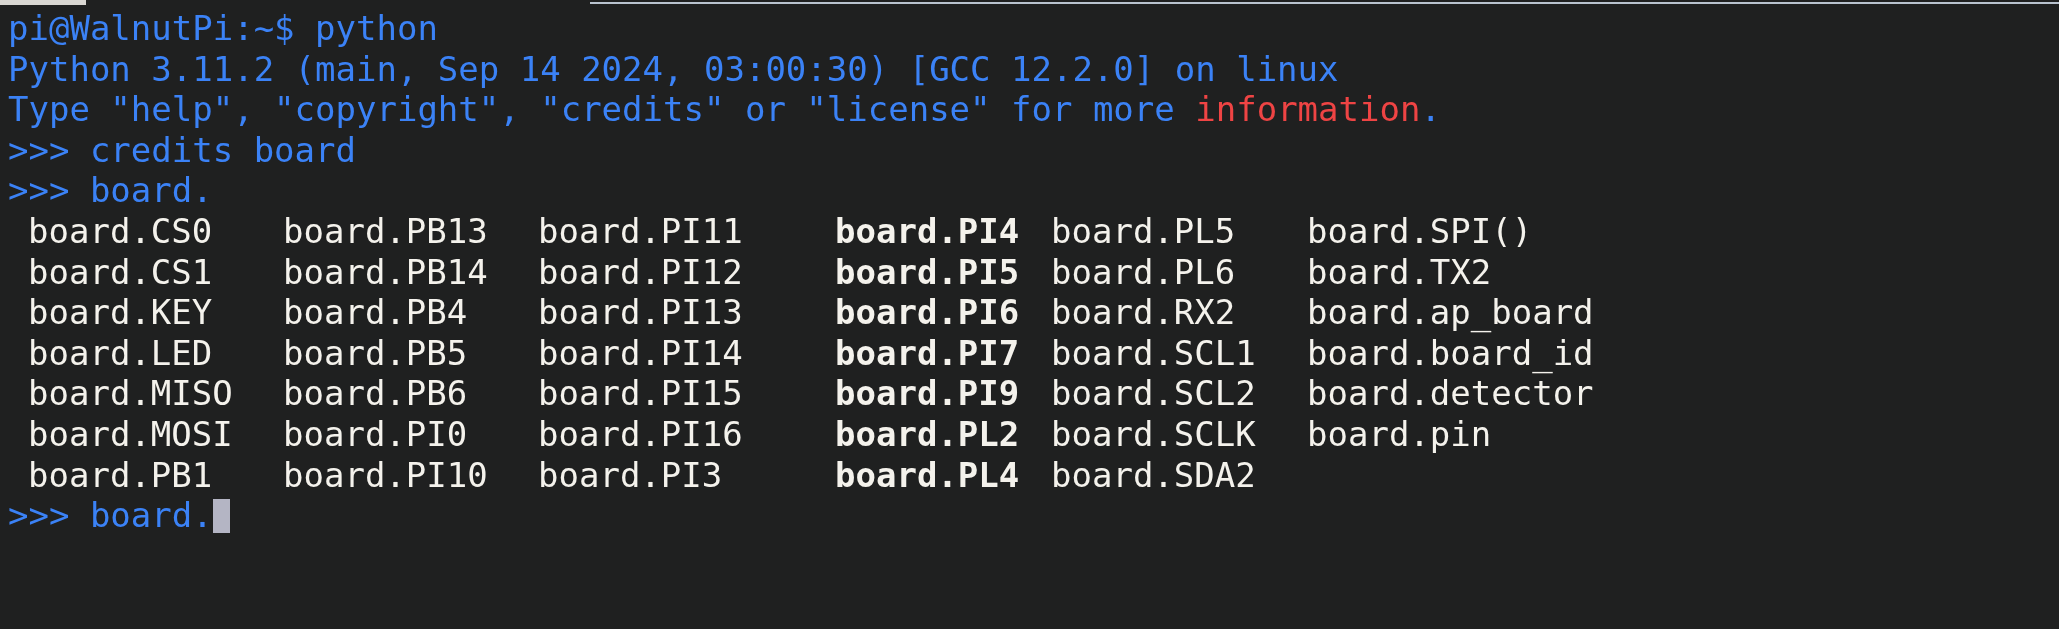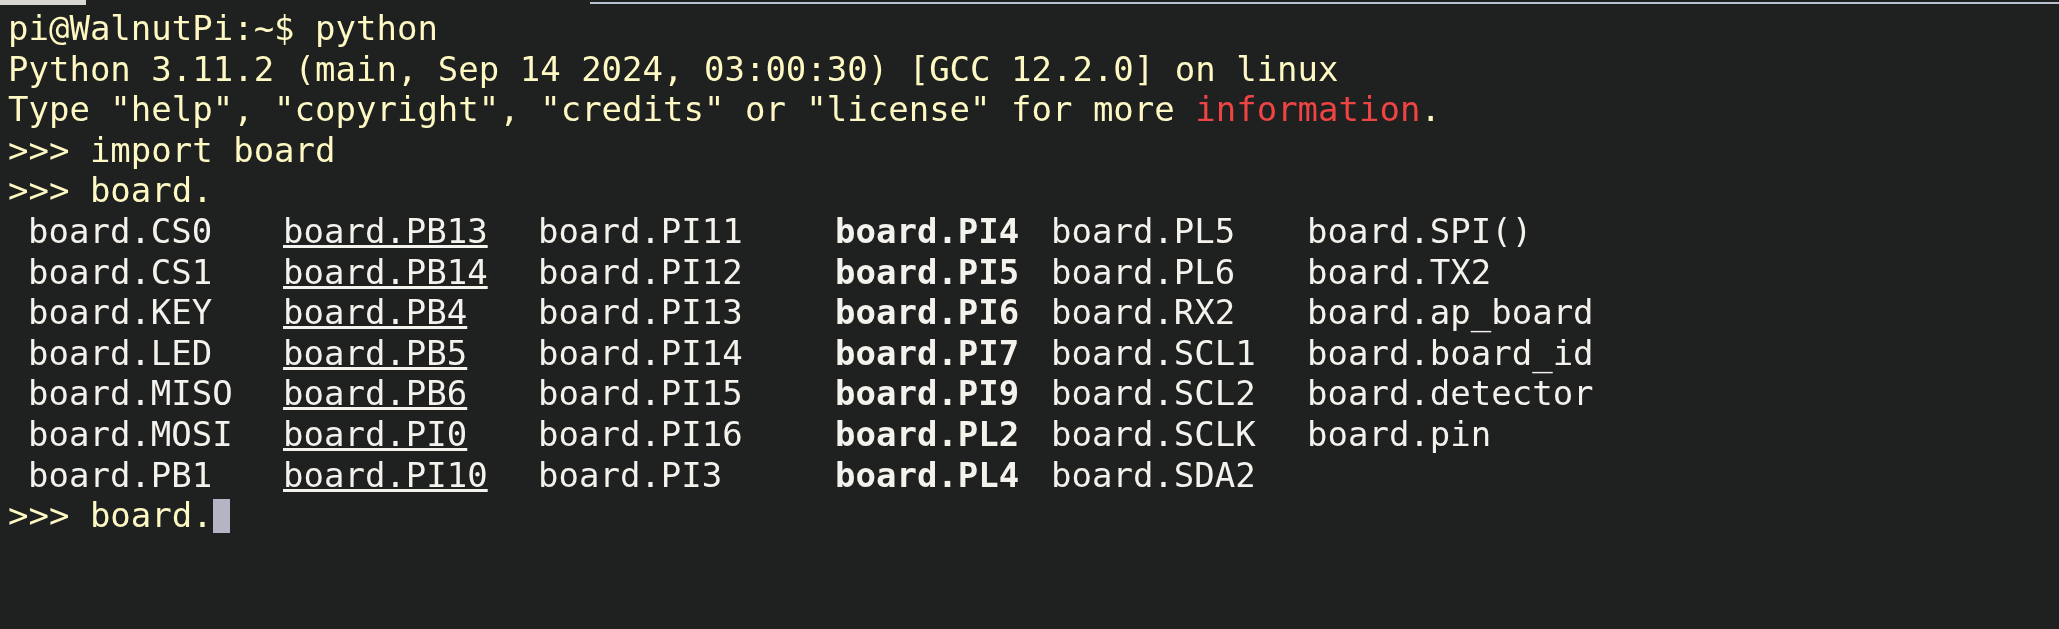--- a/index.html
+++ b/index.html
@@ -57,21 +57,21 @@
     font-size: 34px;
     letter-spacing: 0px;
     color: #f4f2ec;
     white-space: pre;
     padding-left: 8px;
     position: relative;
   }
 
   .tok { white-space: pre; }
   .tok-cyan { color: #ef4444; }
-  .tok-plain { color: #fef9c3; }
+  .tok-plain { color: #3b82f6; }
 
   
   #completion-grid {
     position: relative;
     margin-left: 20px;
   }
   .grid-row {
     height: 40.6px;
     line-height: 40.6px;
     font-size: 34px;
@@ -81,21 +81,21 @@
   }
   .cell {
     position: absolute;
     top: 0;
     white-space: pre;
     font-size: 34px;
     line-height: 40.6px;
     color: #f4f2ec;
   }
   .c0 { left: 8px; }
-  .c1 { left: 263px; text-decoration: underline; }
+  .c1 { left: 263px; }
   .c2 { left: 518px; }
   .c3 { left: 815px; font-weight: bold; }
   .c4 { left: 1031px; }
   .c5 { left: 1287px; text-align: center; }
 
   
   .cursor-block {
     display: inline-block;
     width: 17px;
     height: 34px;
@@ -112,21 +112,21 @@
 </div>
 
 <div id="terminal">
 
   <div class="line"><span class="tok tok-plain">pi@WalnutPi:~$ </span><span class="tok tok-plain">python</span></div>
 
   <div class="line"><span class="tok tok-plain">Python 3.11.2 (main, Sep 14 2024, 03:00:30) [GCC 12.2.0] on linux</span></div>
 
   <div class="line"><span class="tok tok-plain">Type "help", "copyright", "credits" or "license" for more </span><span class="tok tok-cyan">information</span><span class="tok tok-plain">.</span></div>
 
-  <div class="line"><span class="tok tok-plain">&gt;&gt;&gt; </span><span class="tok tok-plain">import board</span></div>
+  <div class="line"><span class="tok tok-plain">&gt;&gt;&gt; </span><span class="tok tok-plain">credits board</span></div>
 
   <div class="line"><span class="tok tok-plain">&gt;&gt;&gt; </span><span class="tok tok-plain">board.</span></div>
 
   <div id="completion-grid">
       <div class="grid-row">
         <span class="cell c0">board.CS0</span>
         <span class="cell c1">board.PB13</span>
         <span class="cell c2">board.PI11</span>
         <span class="cell c3">board.PI4</span>
         <span class="cell c4">board.PL5</span>

